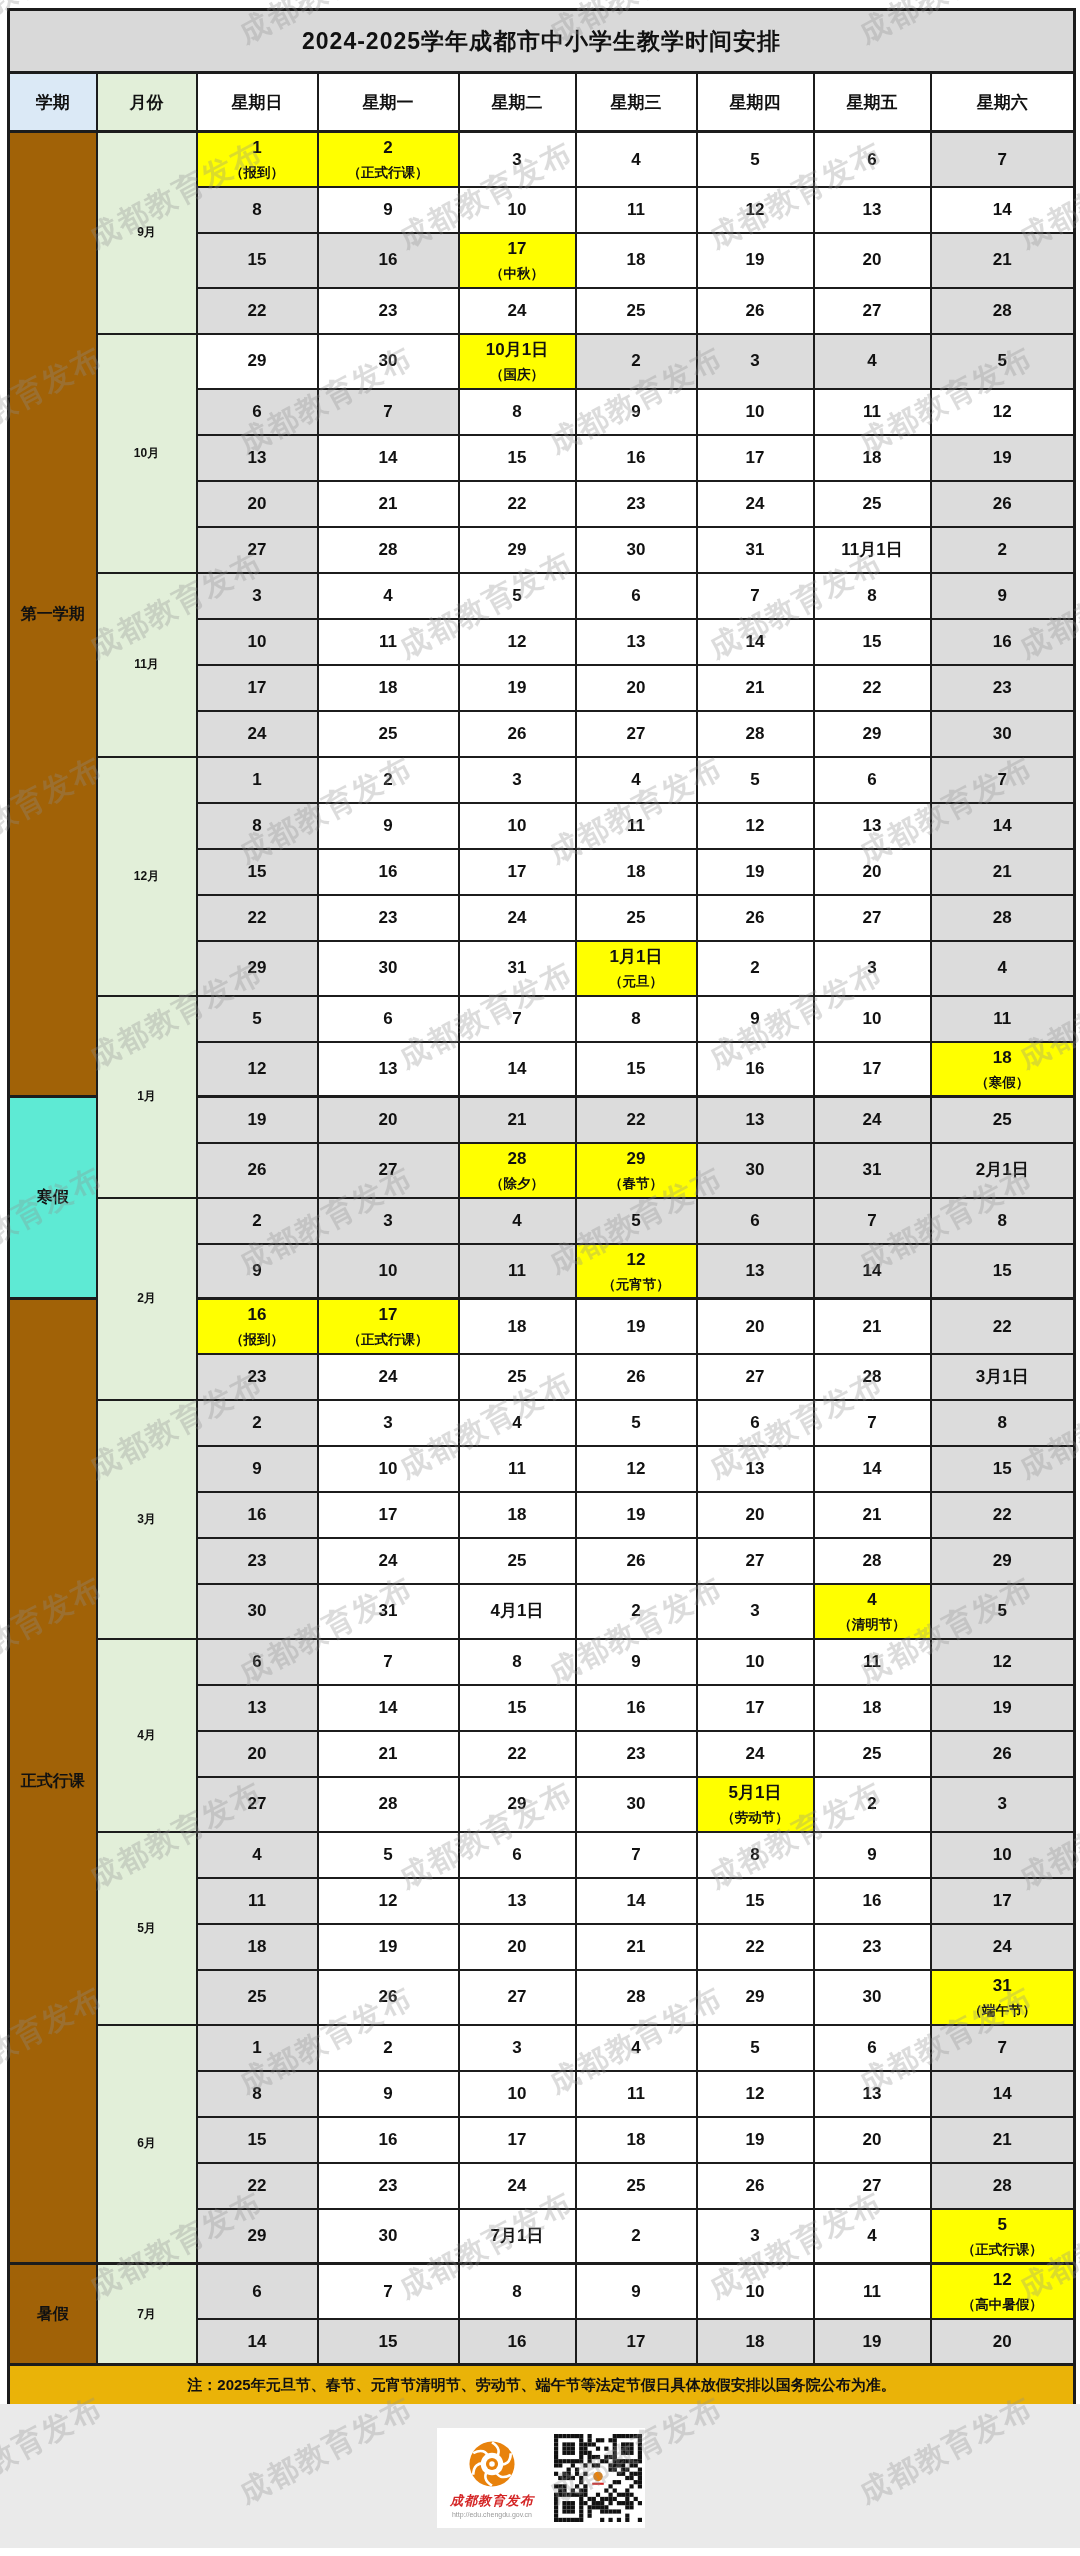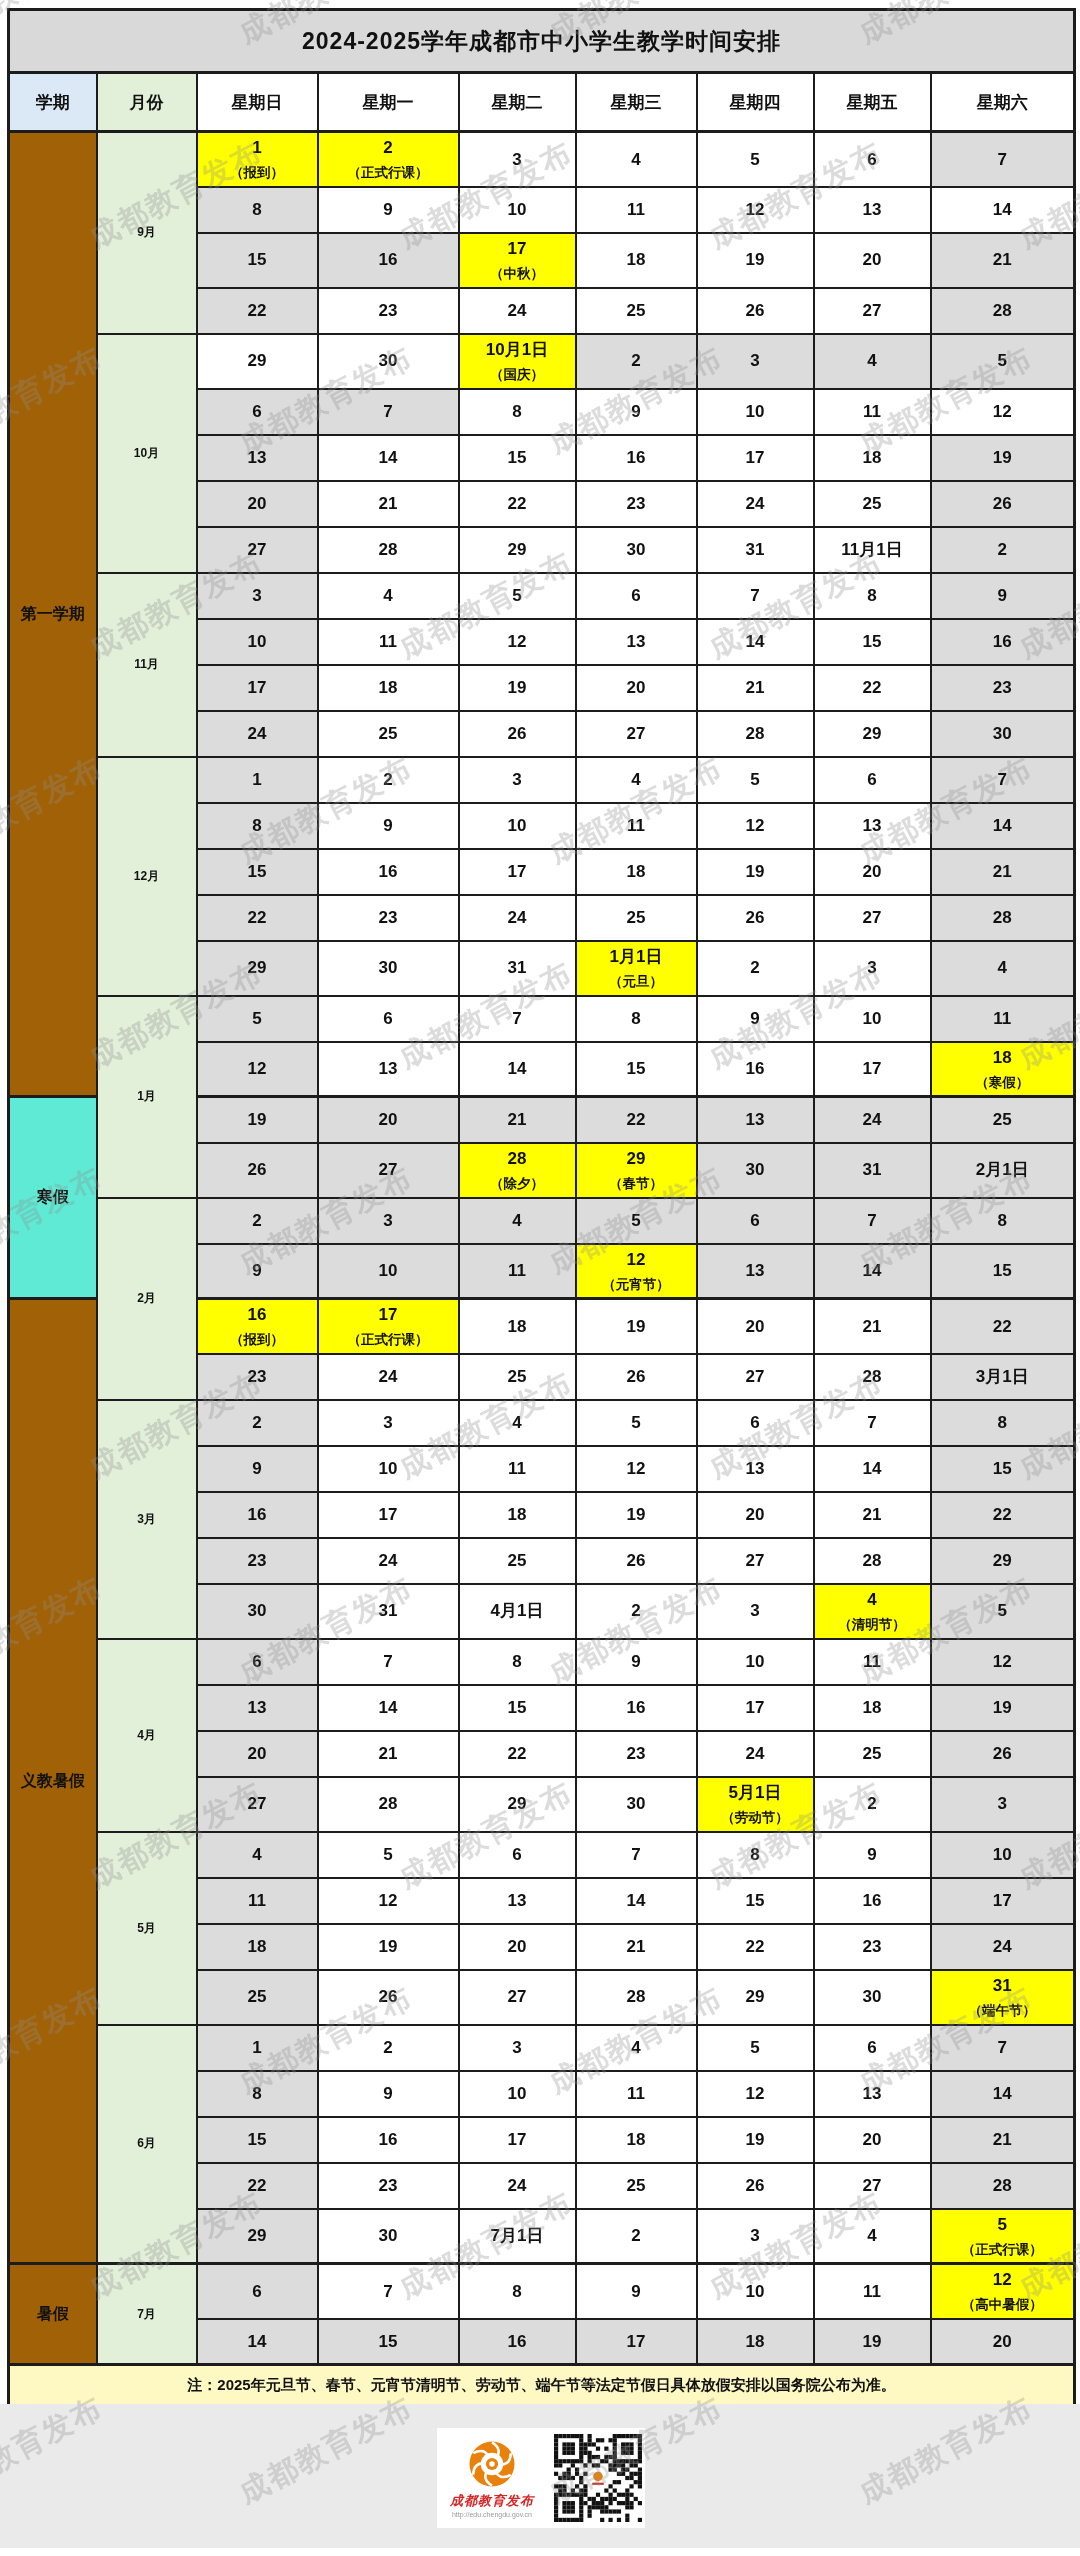--- a/index.html
+++ b/index.html
@@ -22,21 +22,21 @@
   td.sem{background:#a16207;font-size:16px;font-weight:700;}
   td.sem.gray{background:#5eead4;}
   td.month{background:#e2efd9;font-size:12px;font-weight:700;}
 
   td.day.bg-w{background:#ffffff;}
   td.day.bg-g{background:#dcdcdc;}
   td.day.bg-y{background:#ffff00;}
   .dnum{font-size:17px;font-weight:700;line-height:1.25;}
   .dsub{font-size:13.5px;font-weight:700;line-height:1.2;margin-top:7px;}
 
-  tr.note-row td{height:38px;background:#fef9c3;font-size:15px;font-weight:700;border-top-width:3px;}
+  tr.note-row td{height:38px;background:#eab308;font-size:15px;font-weight:700;border-top-width:3px;}
 
   .footer-band{position:absolute;left:0;top:2404px;width:1080px;height:144px;background:#eaeaea;}
   .footer-card{position:absolute;left:437px;top:24px;width:208px;height:100px;background:#ffffff;
     display:flex;align-items:center;justify-content:center;gap:10px;}
   .logo-col{display:flex;flex-direction:column;align-items:center;width:104px;}
   .logo-text{color:#d42525;font-size:13px;font-weight:700;font-style:italic;letter-spacing:1px;margin-top:2px;white-space:nowrap;}
   .logo-url{color:#9a9a9a;font-size:7px;margin-top:1px;white-space:nowrap;}
 
   .wm-layer{position:absolute;left:0;top:0;width:1080px;height:2556px;pointer-events:none;z-index:6;overflow:hidden;}
   .wm{position:absolute;font-size:30px;font-weight:700;color:#8f8f8f;opacity:0.30;transform:rotate(-28deg);letter-spacing:2px;white-space:nowrap;}
@@ -638,21 +638,21 @@
             <div class="dnum">13</div>
           </td>
           <td class="day bg-g">
             <div class="dnum">14</div>
           </td>
           <td class="day bg-g">
             <div class="dnum">15</div>
           </td>
         </tr>
         <tr class="tall sem-start">
-          <td rowspan="20" class="sem">义教暑假</td>
+          <td rowspan="20" class="sem">正式行课</td>
           <td class="day bg-y">
             <div class="dnum">16</div>
             <div class="dsub">（报到）</div>
           </td>
           <td class="day bg-y">
             <div class="dnum">17</div>
             <div class="dsub">（正式行课）</div>
           </td>
           <td class="day bg-w">
             <div class="dnum">18</div>

